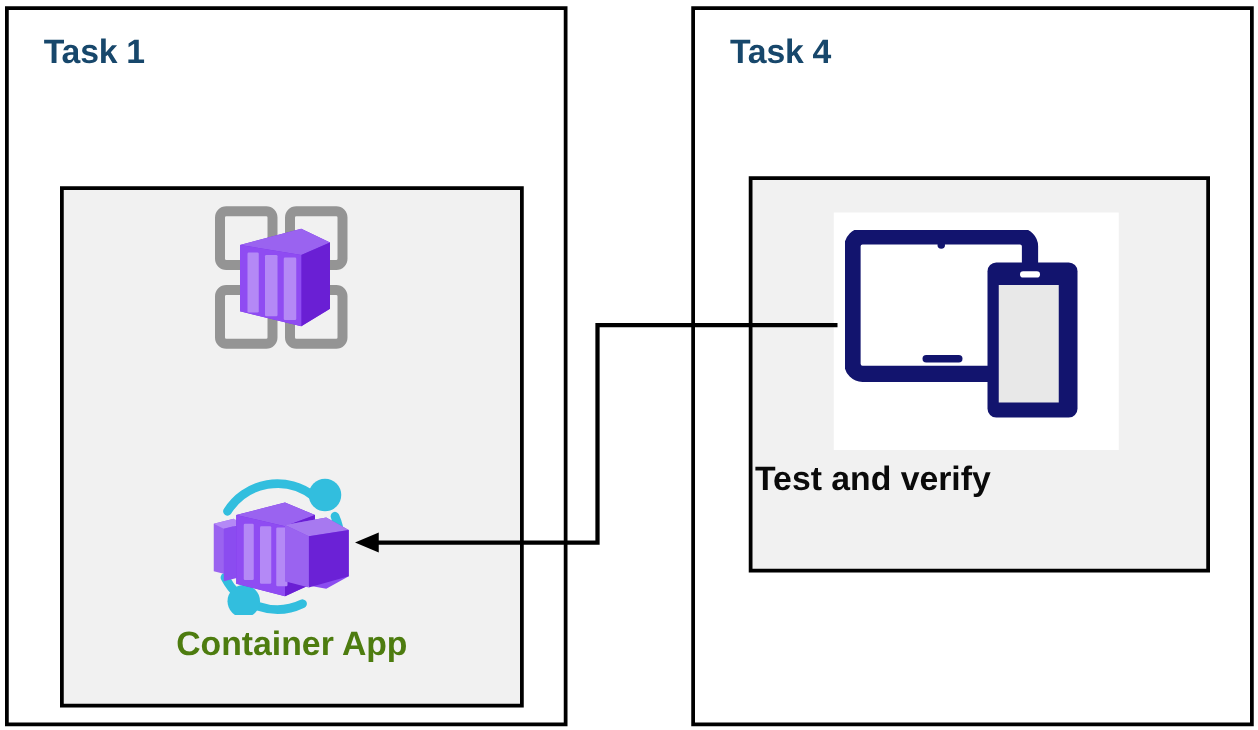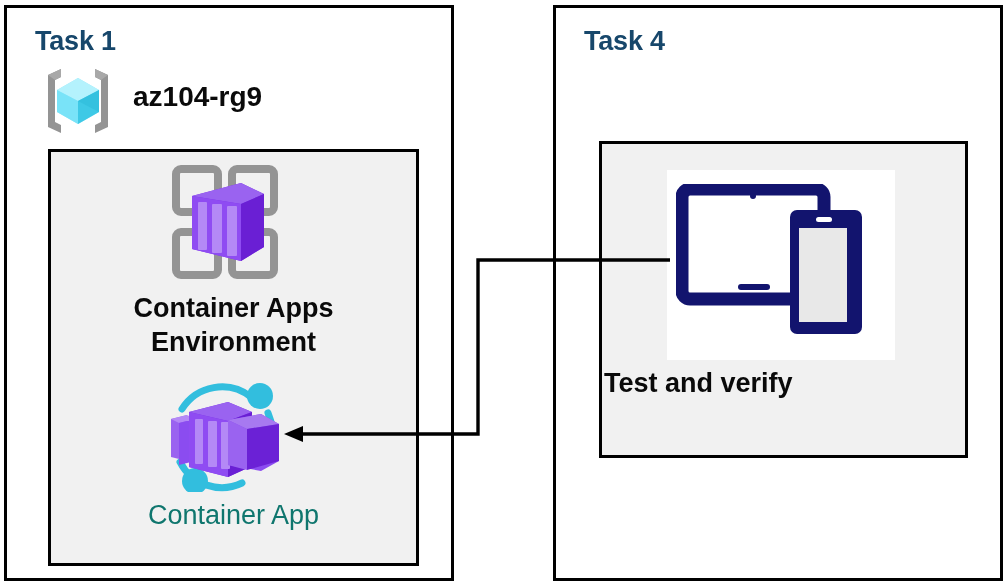--- a/index.html
+++ b/index.html
@@ -94,22 +94,22 @@
     position: absolute;
     left: 158px; top: 374px;
     width: 123px; height: 110px;
   }
   #ca-label {
     position: absolute;
     left: 51px; top: 492px;
     width: 351px;
     text-align: center;
     font-size: 27px;
-    font-weight: normal;
-    color: #0f766e;
+    font-weight: bold;
+    color: #4d7c0f;
   }
 
   
   #tv-iconbg {
     position: absolute;
     left: 667px; top: 170px;
     width: 228px; height: 190px;
     background: #ffffff;
   }
   #tv-icon {
@@ -136,39 +136,20 @@
   }
 </style>
 </head>
 <body>
 
 <div id="canvas">
 
   <div class="task-panel" id="task1-panel">
     <div class="task-title">Task 1</div>
 
-    <div id="rg-row">
-      <div id="rg-icon">
-        <svg viewBox="0 0 74 72" width="74" height="72" aria-hidden="true">
-
-          <path d="M20 4 L7 10 L7 62 L20 68 L20 60 L14 57 L14 15 L20 12 Z" fill="#949494"></path>
-          <path d="M20 4 L7 10 L14 15 L20 12 Z" fill="#a8a8a8"></path>
-
-          <path d="M54 4 L67 10 L67 62 L54 68 L54 60 L60 57 L60 15 L54 12 Z" fill="#949494"></path>
-          <path d="M54 4 L67 10 L60 15 L54 12 Z" fill="#a8a8a8"></path>
-
-          <path d="M37 13 L58 25 L58 47 L37 59 L16 47 L16 25 Z" fill="#9cebfb"></path>
-          <path d="M37 13 L58 25 L37 36 L16 25 Z" fill="#b4f2fd"></path>
-          <path d="M37 36 L58 25 L58 47 L37 59 Z" fill="#3ec9e6"></path>
-          <path d="M37 36 L16 25 L16 47 L37 59 Z" fill="#79e3f8"></path>
-          <path d="M37 36 L58 25 L58 47 Z" fill="#2bb9d8" opacity="0.55"></path>
-        </svg>
-      </div>
-      <div id="rg-label">az104-rg9</div>
-    </div>
 
     <div class="grey-box" id="task1-inner"></div>
 
     <div id="cae-icon">
       <svg viewBox="0 0 110 118" width="110" height="118" aria-hidden="true">
         <g fill="none" stroke="#949494" stroke-width="8">
           <rect x="6" y="6" width="42" height="43" rx="5"></rect>
           <rect x="62" y="6" width="42" height="43" rx="5"></rect>
           <rect x="6" y="69" width="42" height="43" rx="5"></rect>
           <rect x="62" y="69" width="42" height="43" rx="5"></rect>
@@ -178,24 +159,20 @@
         <path d="M22 33 L71 20 L94 31 L71 41 Z" fill="#9a63f0"></path>
         <path d="M71 41 L94 31 L94 84 L71 98 Z" fill="#6a1fd4"></path>
         <path d="M22 33 L71 41 L71 98 L22 86 Z" fill="#8f4cf2"></path>
         <g fill="#b489f6">
           <rect x="28" y="39" width="9" height="48" rx="1"></rect>
           <rect x="42" y="41" width="10" height="49" rx="1"></rect>
           <rect x="57" y="43" width="10" height="50" rx="1"></rect>
         </g>
       </svg>
     </div>
-    <div id="cae-label">
-      <span>Container Apps</span><br>
-      <span>Environment</span>
-    </div>
 
     <div id="ca-icon">
       <svg viewBox="0 0 123 110" width="123" height="110" aria-hidden="true">
 
         <path d="M86 15 A47 47 0 0 0 17 27" fill="none" stroke="#32bede" stroke-width="7" stroke-linecap="round"></path>
         <path d="M15 80 A47 47 0 0 0 77 101" fill="none" stroke="#32bede" stroke-width="7" stroke-linecap="round"></path>
         <path d="M103 31 A47 47 0 0 1 107 47" fill="none" stroke="#32bede" stroke-width="7" stroke-linecap="round"></path>
         <circle cx="95" cy="14" r="13" fill="#32bede"></circle>
         <circle cx="30" cy="99" r="13" fill="#32bede"></circle>
 

